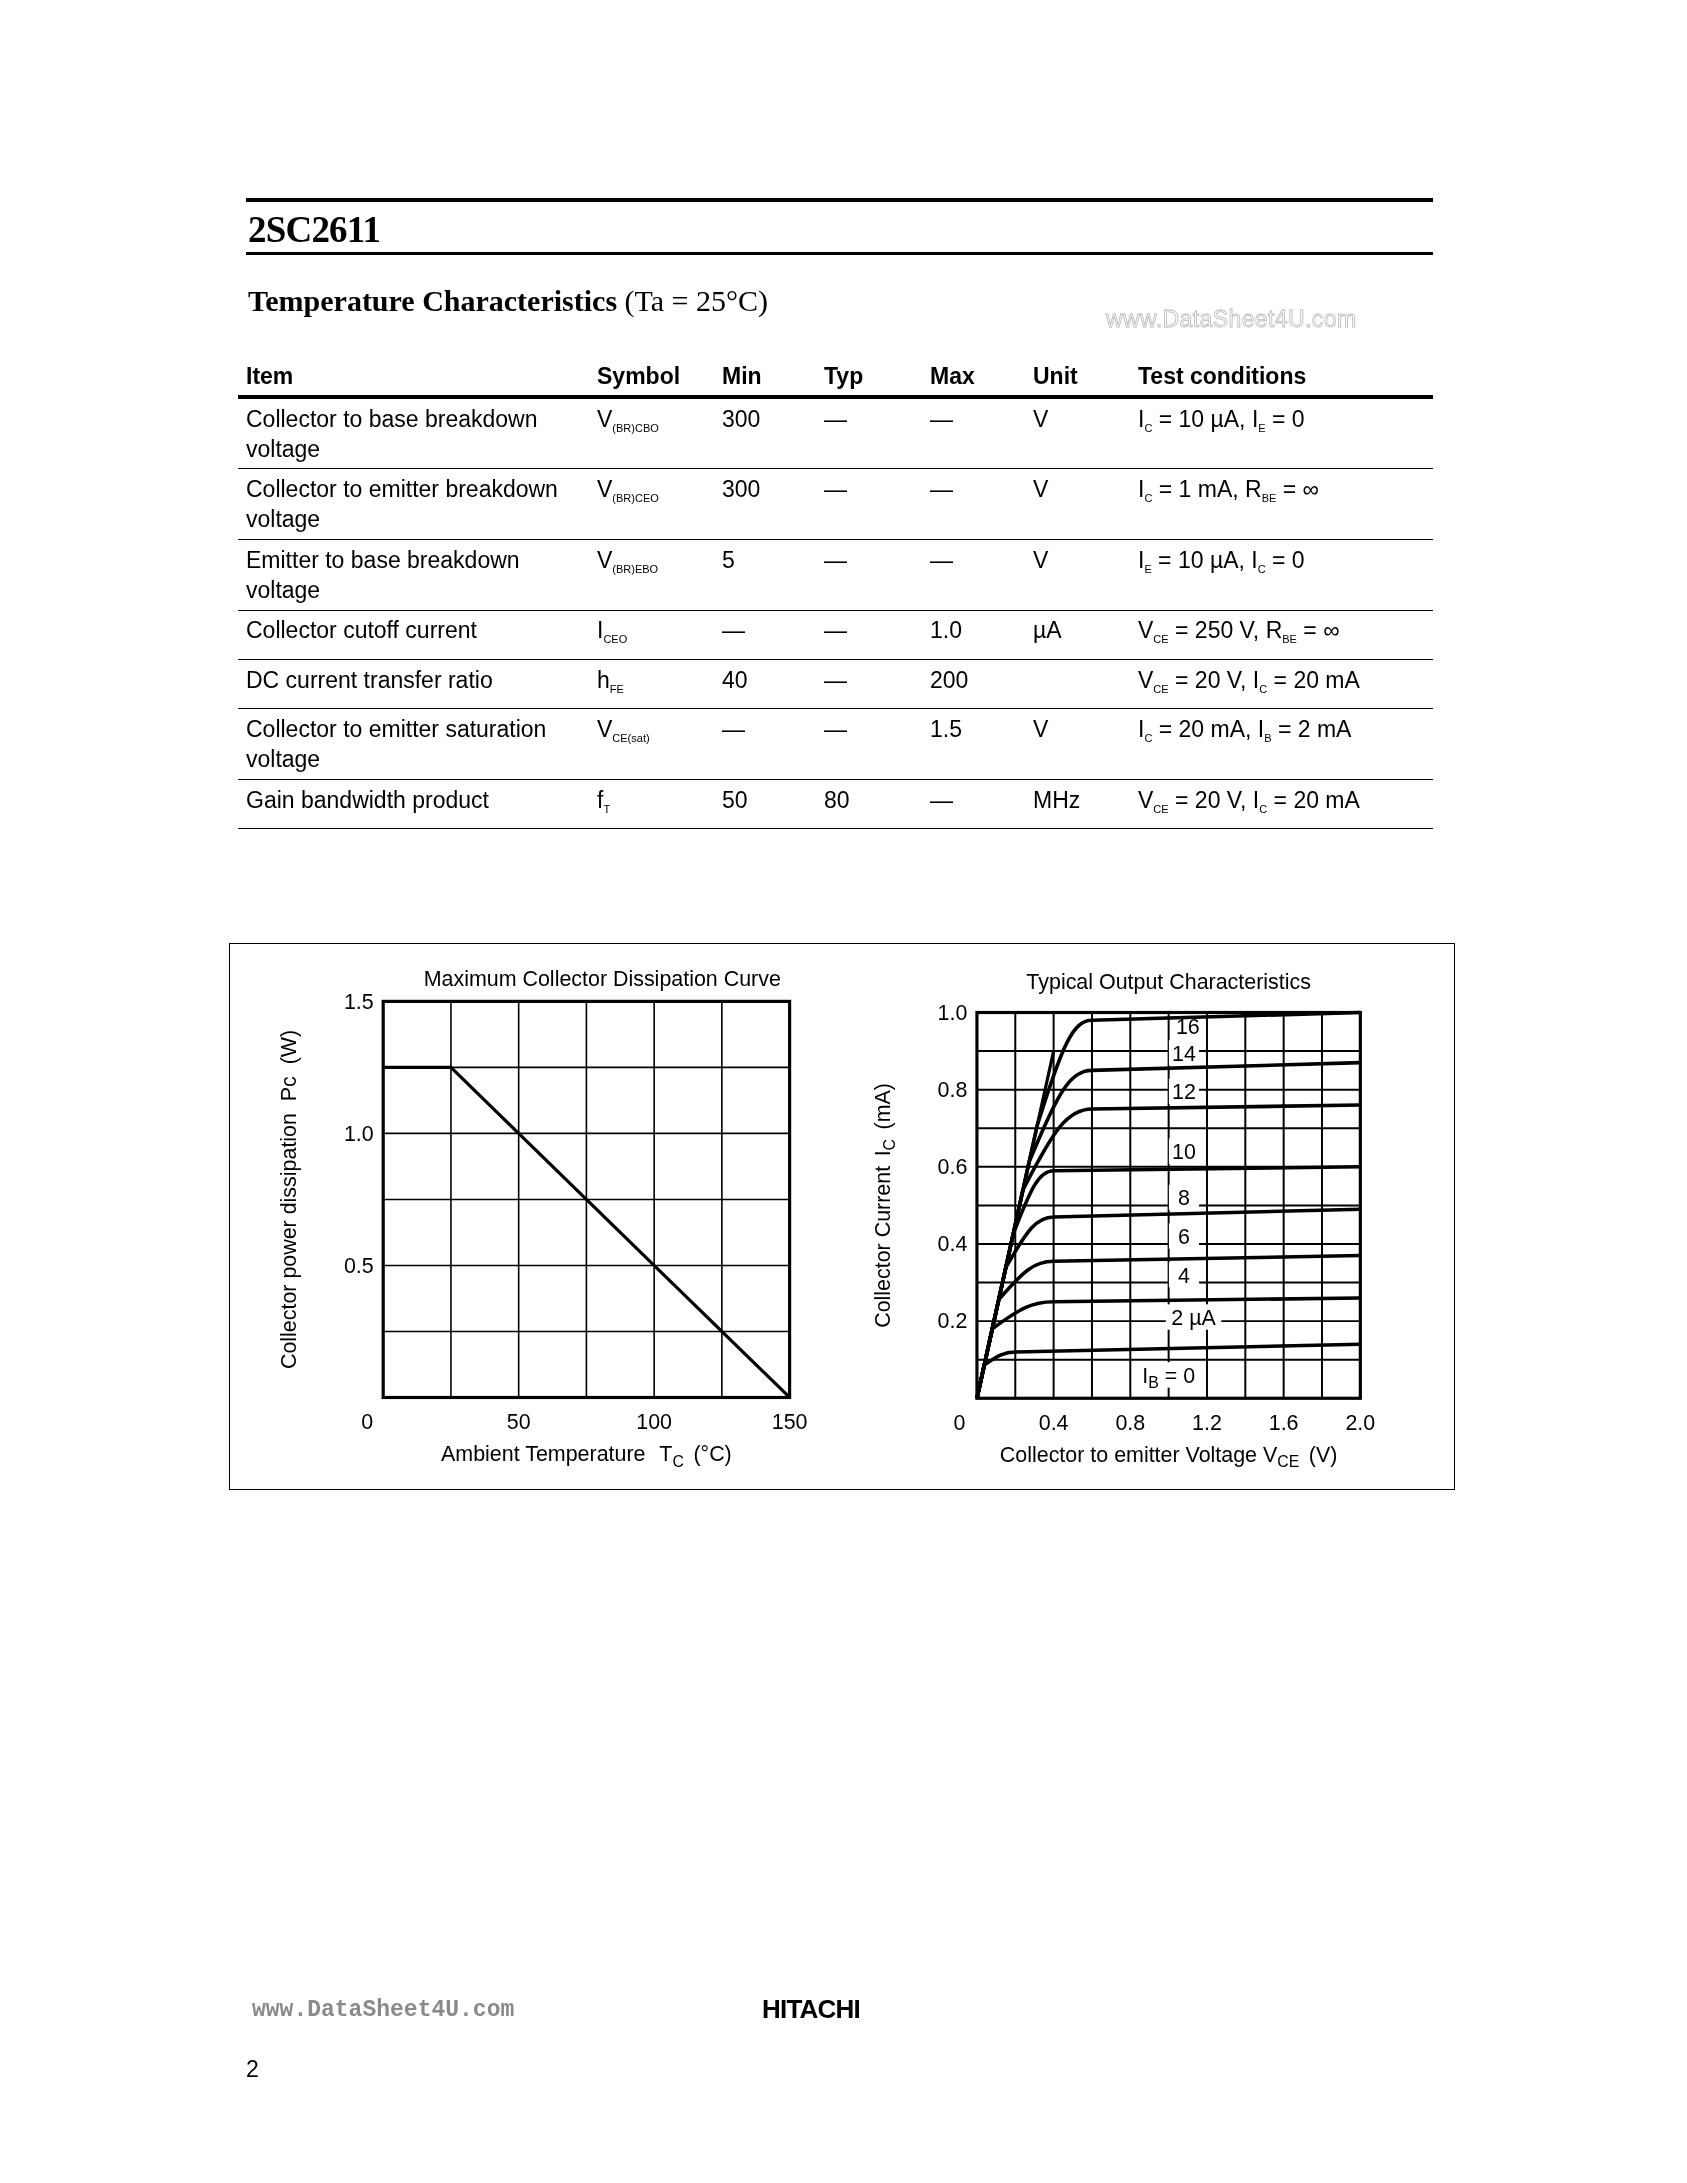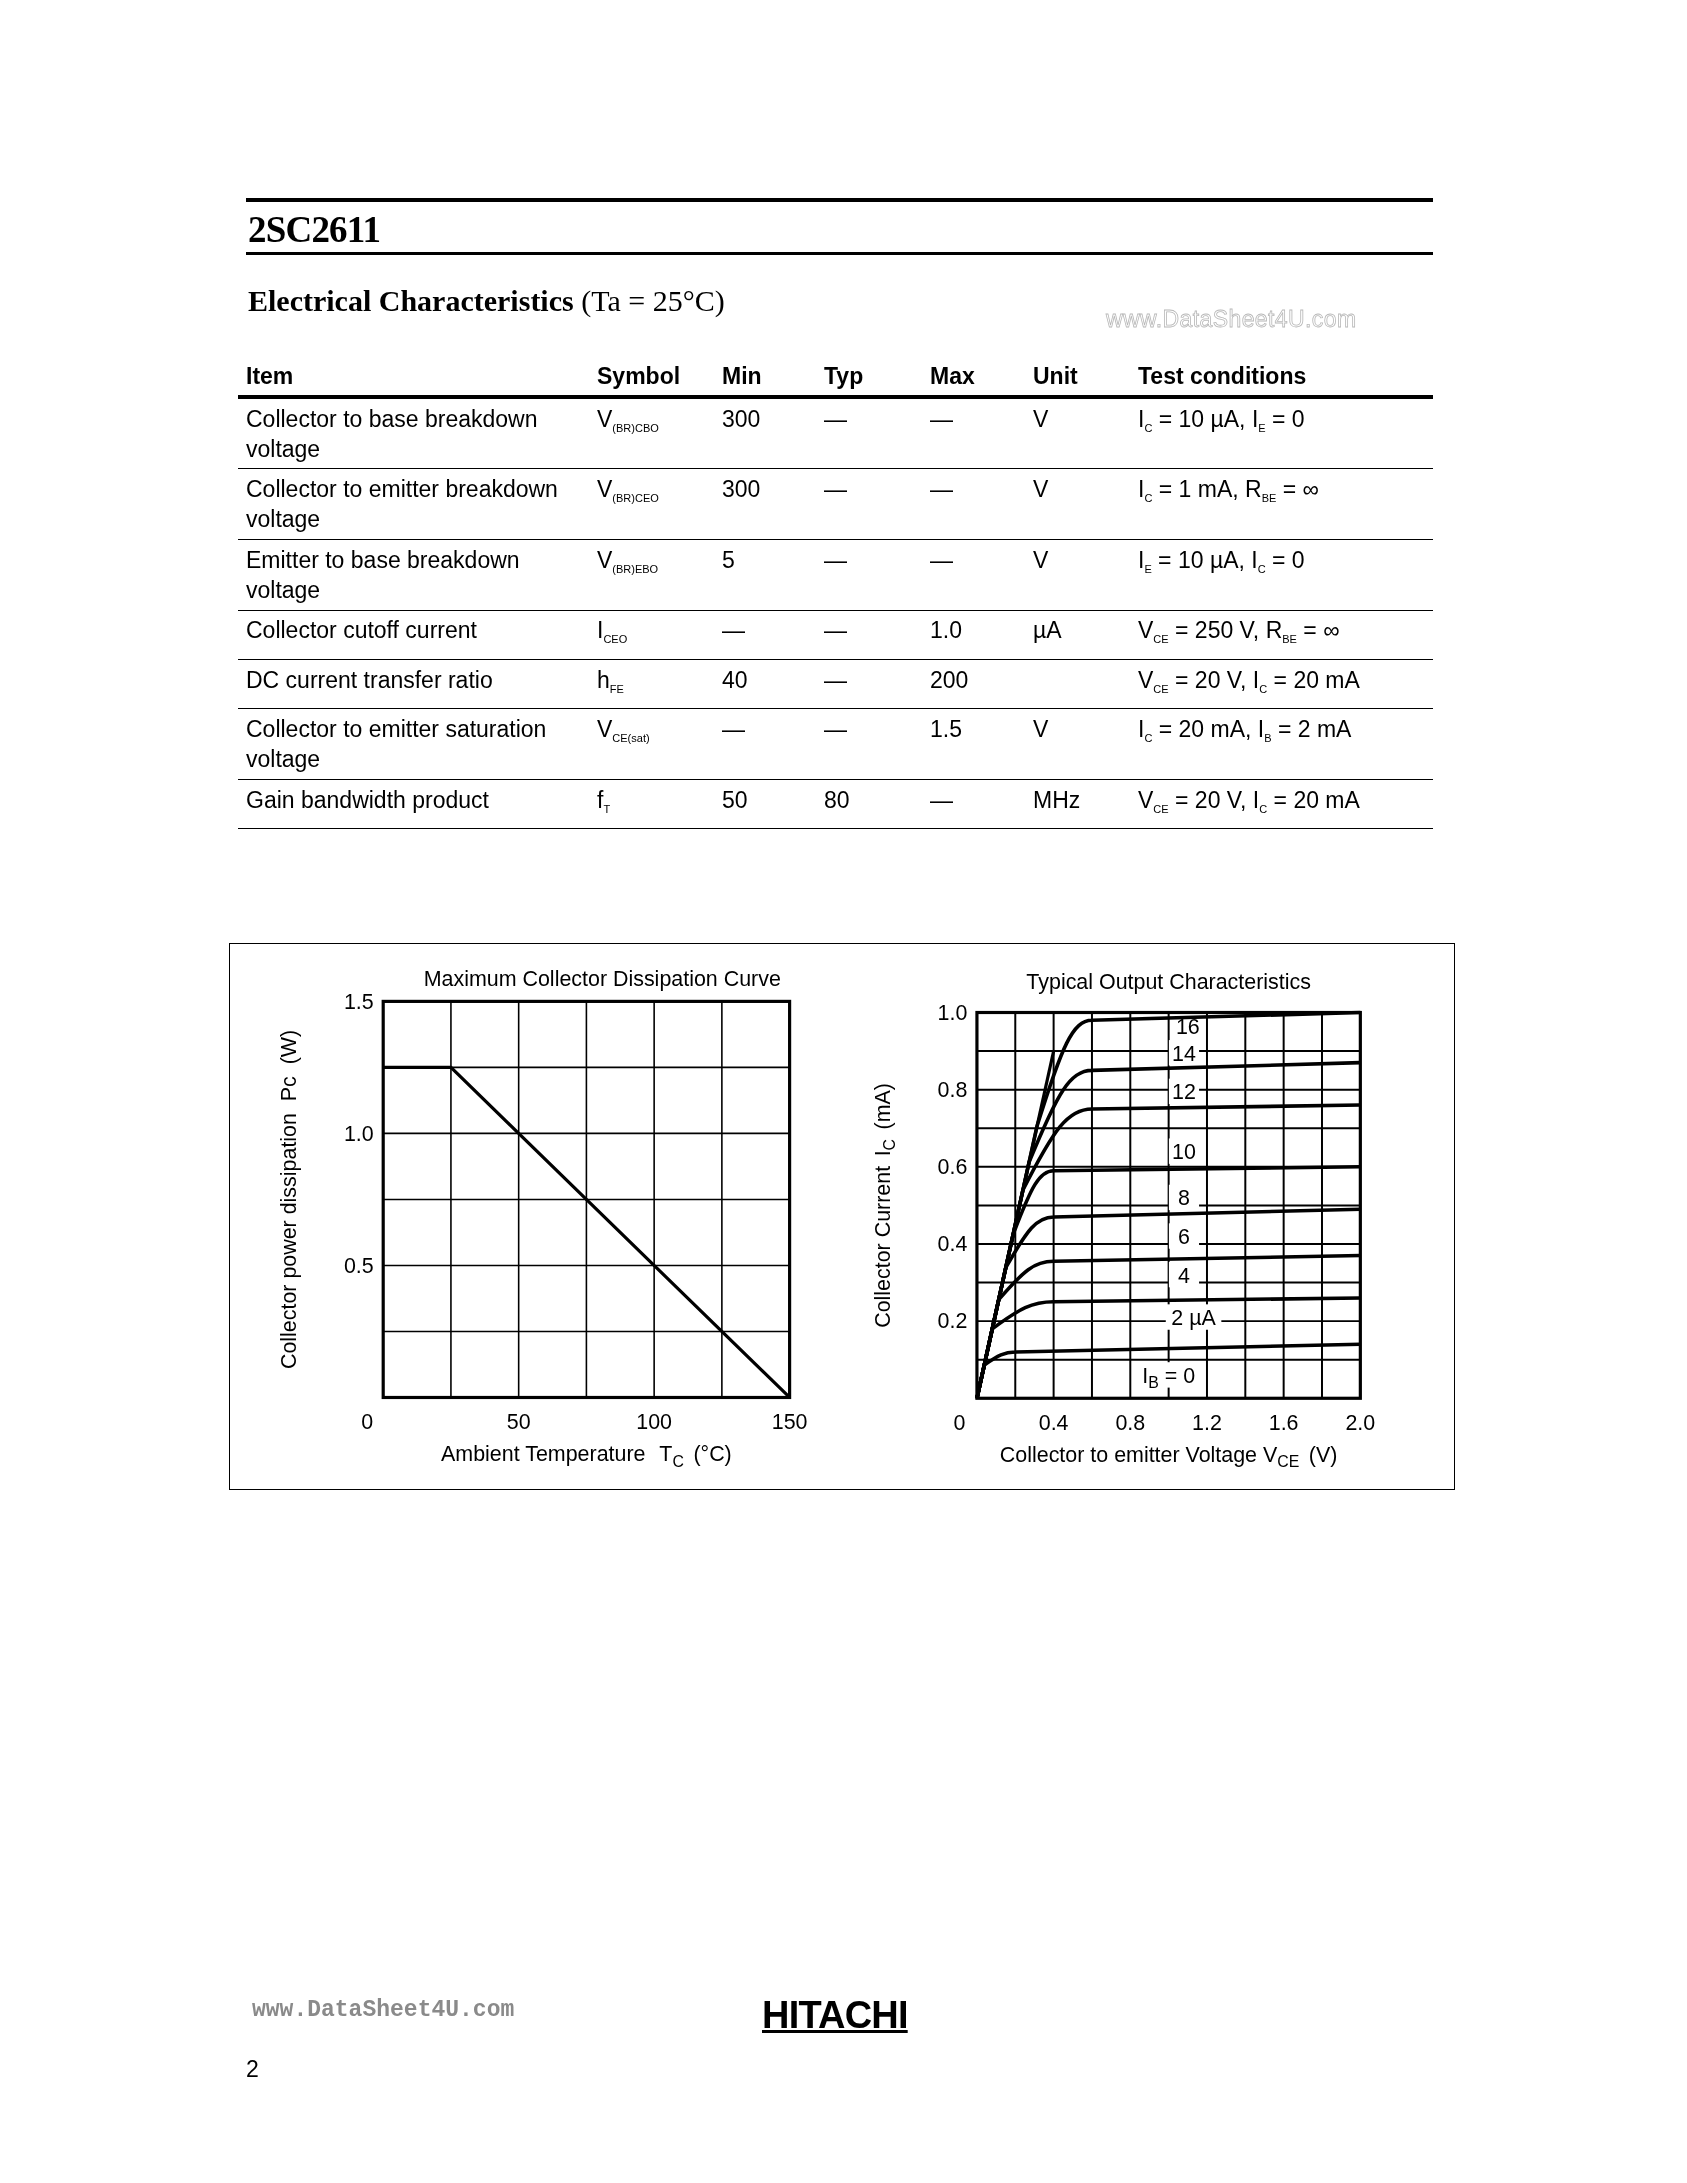--- a/index.html
+++ b/index.html
@@ -20,32 +20,32 @@
   table.spec td { vertical-align:top; padding:4.8px 0 4.8px 8px; line-height:30px; border-bottom:1.6px solid #000; }
   table.spec tr.last td { border-bottom:4px solid #000; }
   table.spec sub { font-size:11px; vertical-align:-4.8px; }
   .col-item { width:343px; } .col-sym { width:117px; } .col-min { width:94px; }
   .col-typ { width:98px; } .col-max { width:95px; } .col-unit { width:97px;margin-left:48px; }
   #figure-box { left:229px; top:943px; width:1224px; height:545px; border:1.6px solid #000; }
   svg text { font-family:"Liberation Sans","DejaVu Sans",sans-serif; }
   #footer-site { left:252px; top:1997px; font-family:"Liberation Mono","DejaVu Sans Mono",monospace;
     font-size:23px; font-weight:bold; color:#8a8a8a; letter-spacing:0px; }
   #footer-brand { left:762px; top:1994px; font-family:"Liberation Sans","DejaVu Sans",sans-serif;
-    font-size:38px; font-weight:bold; letter-spacing:-0.8px;text-decoration:underline; }
+    font-size:26px; font-weight:bold; letter-spacing:-0.8px; }
   #page-number { left:246px; top:2056px; font-family:"Liberation Sans","DejaVu Sans",sans-serif; font-size:23px; }
 </style>
 </head>
 <body>
 
 <div class="rule" style="top:198px;height:4px;"></div>
 <div id="part-title" class="abs serif">2SC2611</div>
 <div class="rule" style="top:252px;height:3.2px;"></div>
 
 <div id="section-title" class="abs serif">
-  <b>Electrical Characteristics</b>
+  <b>Temperature Characteristics</b>
   <span>(Ta = 25°C)</span>
 </div>
 <div id="watermark-top" class="abs sans">www.DataSheet4U.com</div>
 
 <table class="spec">
   <thead>
     <tr>
       <th class="col-item">Item</th>
       <th class="col-sym">Symbol</th>
       <th class="col-min">Min</th>

